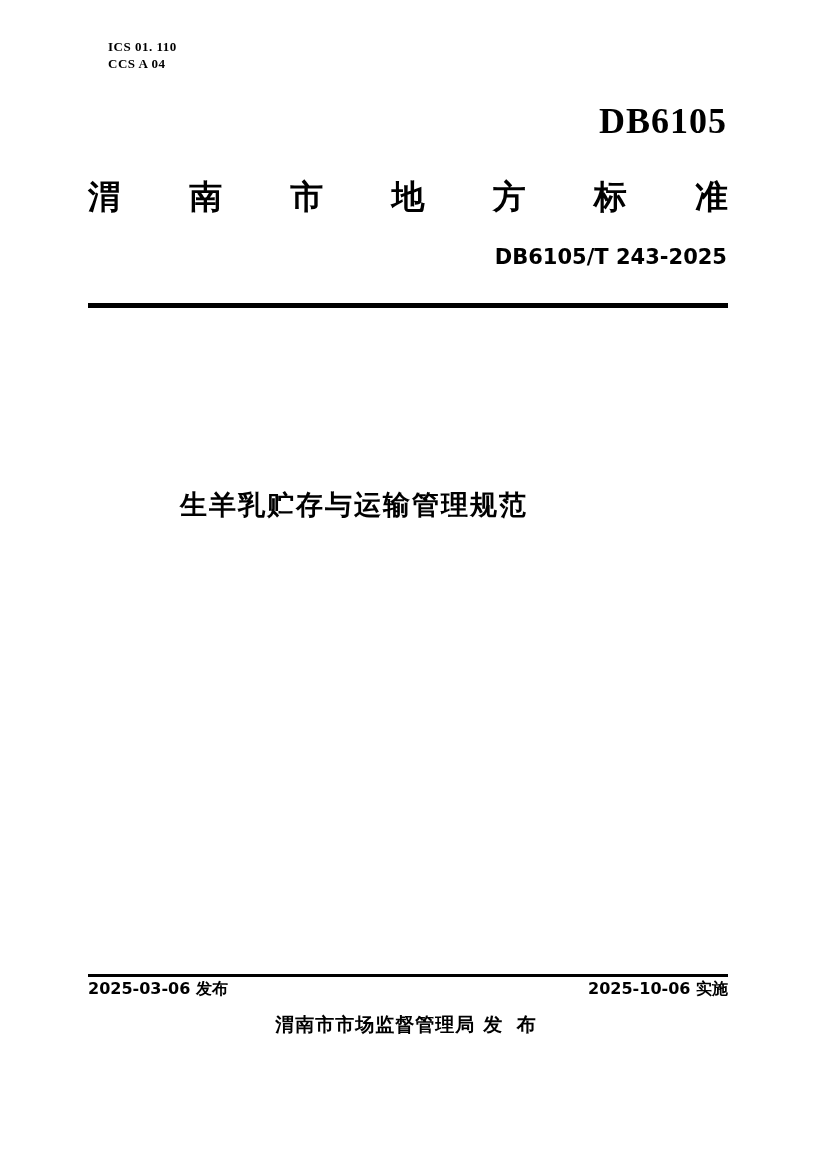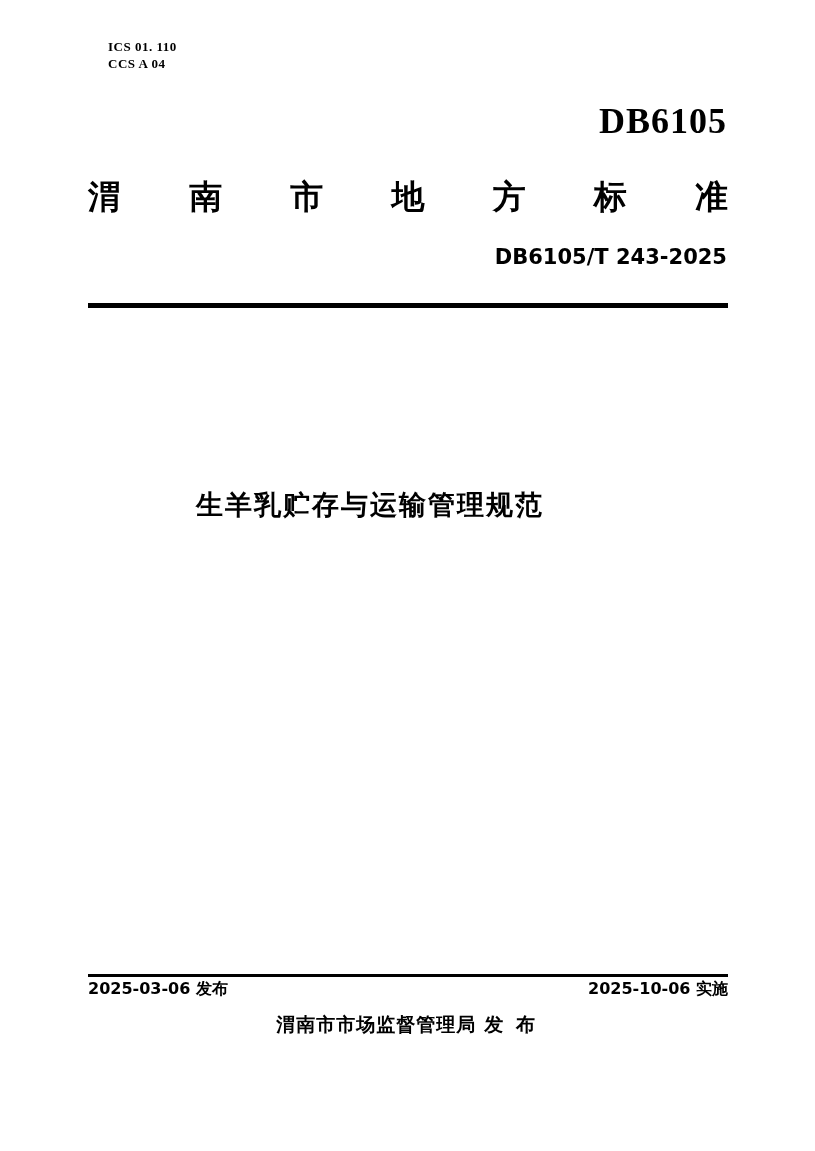--- a/index.html
+++ b/index.html
@@ -80,21 +80,21 @@
     left: 88px;
     top: 303px;
     width: 640px;
     height: 5px;
     background: #000000;
   }
 
   
   .doc-title {
     position: absolute;
-    left: 16px;
+    left: 0;
     top: 487px;
     width: 708px;
     text-align: center;
     font-family: "DejaVu Sans", sans-serif;
     font-weight: bold;
     font-size: 27px;
     letter-spacing: 2px;
   }
 
   
@@ -129,21 +129,20 @@
     width: 815px;
     text-align: center;
     font-family: "DejaVu Sans", sans-serif;
     font-weight: bold;
     font-size: 19px;
     letter-spacing: 1px;
   }
   .issuer .pub {
     margin-left: 8px;
     letter-spacing: 4px;
-    font-family: Liberation Serif, serif;
   }
 </style>
 </head>
 <body>
 
 <div class="page">
 
   <div class="codes">
     <div>ICS 01. 110</div>
     <div>CCS A 04</div>

